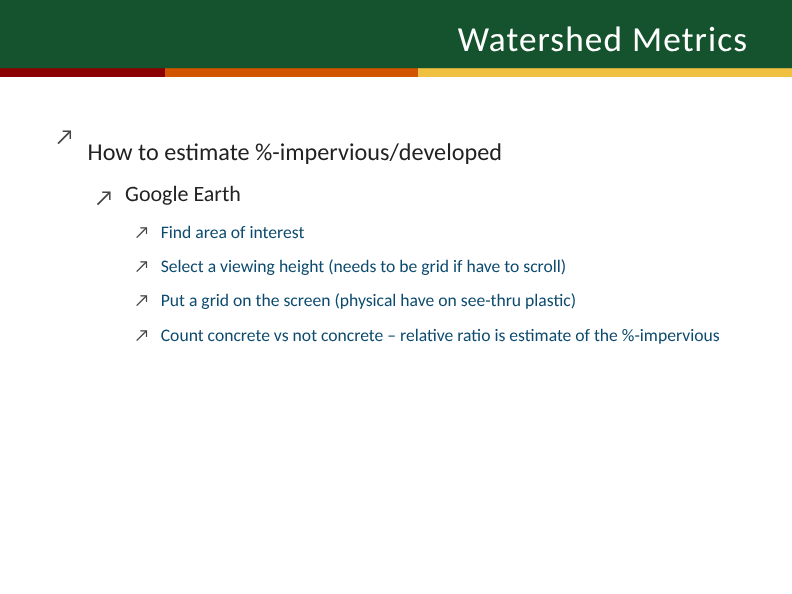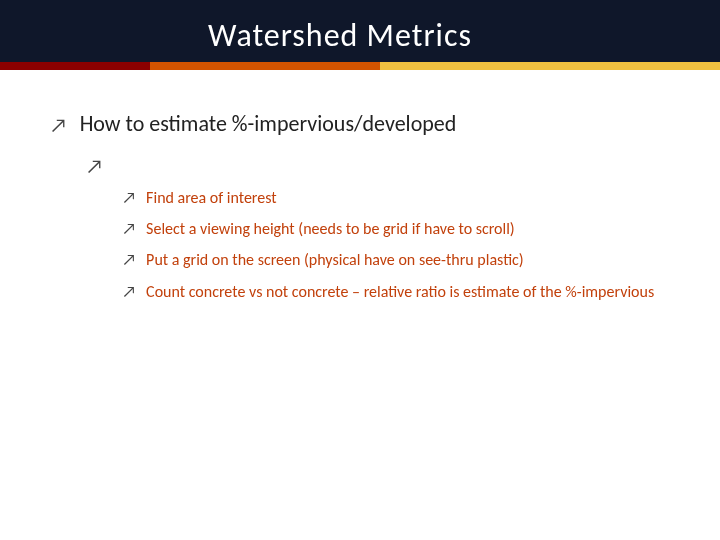--- a/index.html
+++ b/index.html
@@ -17,25 +17,25 @@
     }
 
     .slide {
       width: 720px;
       height: 540px;
       display: flex;
       flex-direction: column;
     }
 
     .header {
-      background: #0f172a;
+      background: #14532d;
       height: 70px;
       display: flex;
       align-items: center;
-      justify-content: center;
+      justify-content: flex-end;
       padding-right: 40px;
       position: relative;
     }
 
     .header-accent {
       position: absolute;
       left: 0;
       bottom: 0;
       height: 8px;
       width: 100%;
@@ -79,20 +79,21 @@
       display: flex;
       align-items: flex-start;
       gap: 12px;
       margin-bottom: 8px;
     }
 
     .bullet-level1-text {
       font-size: 22px;
       color: #222222;
       font-weight: 400;
+      margin-top: 14px;
     }
 
     .sub-bullets {
       margin-left: 36px;
       display: flex;
       flex-direction: column;
       gap: 4px;
     }
 
     .bullet-level2 {
@@ -116,21 +117,21 @@
 
     .bullet-level3 {
       display: flex;
       align-items: flex-start;
       gap: 10px;
       margin-bottom: 6px;
     }
 
     .bullet-level3-text {
       font-size: 16px;
-      color: #c2410c;
+      color: #0c4a6e;
       line-height: 1.45;
     }
 
     .arrow {
       display: inline-block;
       color: #444;
       font-size: 16px;
       flex-shrink: 0;
       margin-top: 2px;
     }
@@ -158,20 +159,21 @@
 
     <div class="bullet-level1">
       <span class="arrow arrow-large">↗</span>
       <span class="bullet-level1-text">How to estimate %-impervious/developed</span>
     </div>
 
     <div class="sub-bullets">
 
       <div class="bullet-level2">
         <span class="arrow arrow-large">↗</span>
+        <span class="bullet-level2-text">Google Earth</span>
       </div>
 
       <div class="sub-sub-bullets">
 
         <div class="bullet-level3">
           <span class="arrow">↗</span>
           <span class="bullet-level3-text">Find area of interest</span>
         </div>
 
         <div class="bullet-level3">

